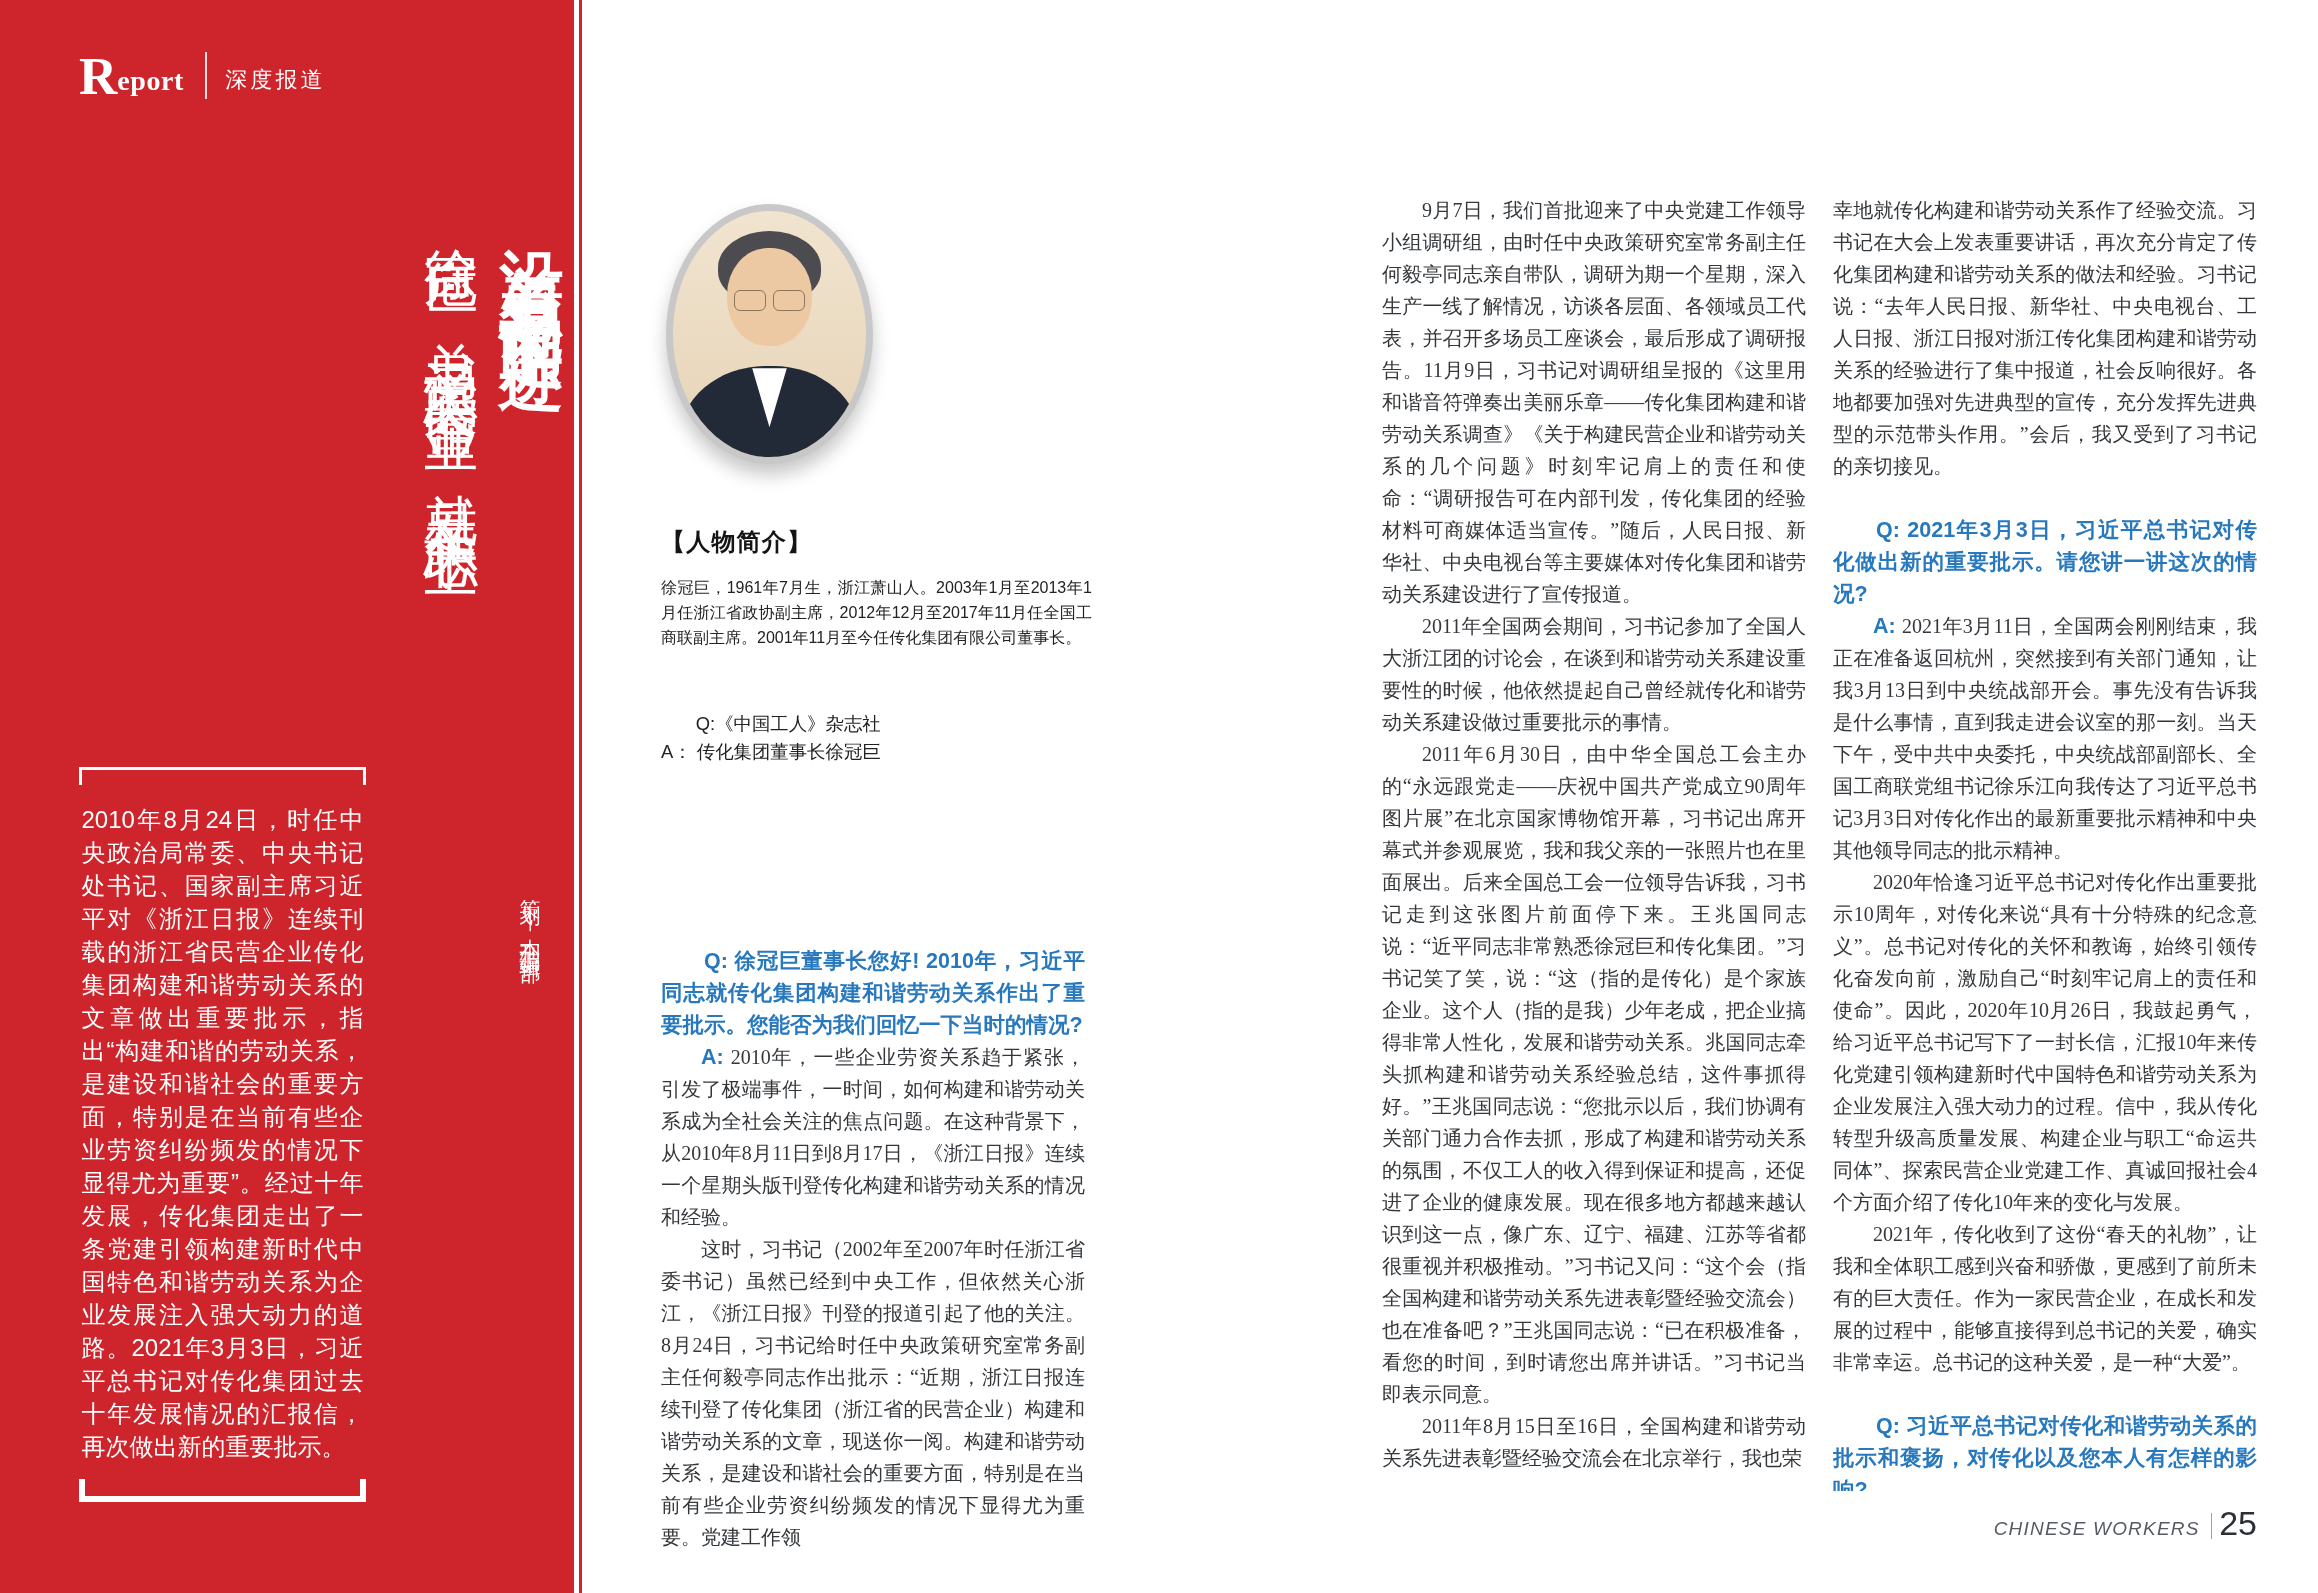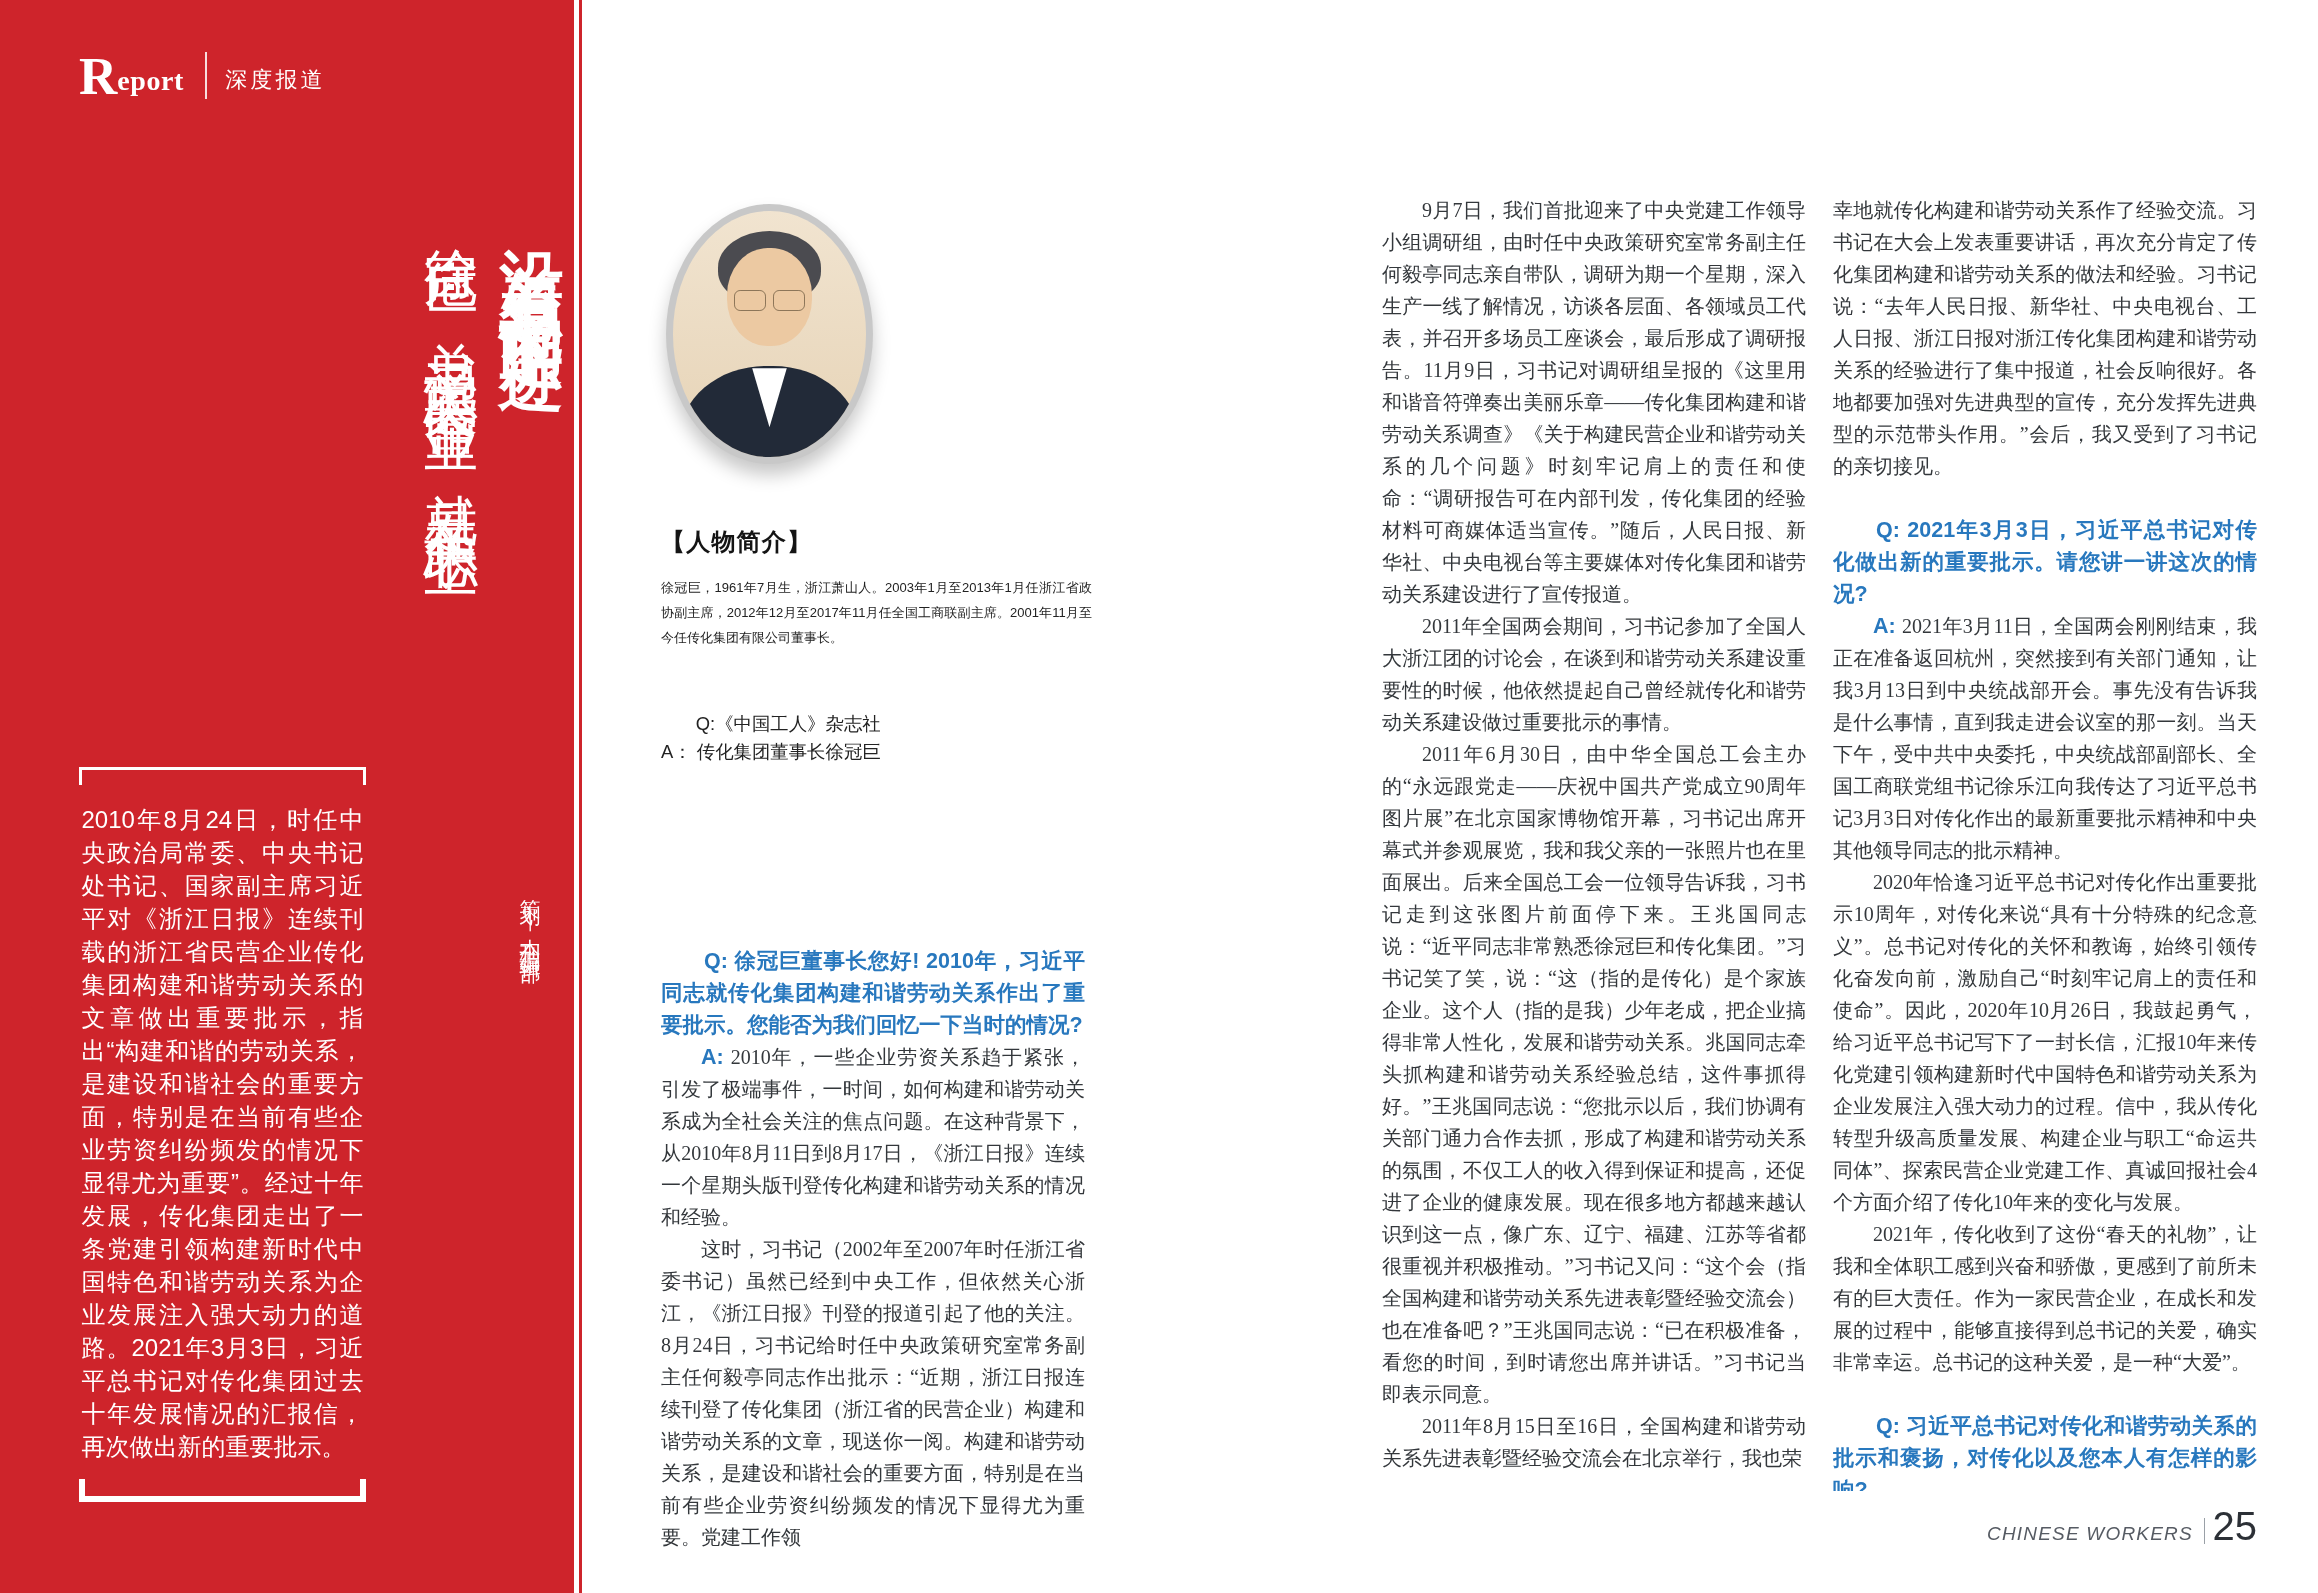--- a/index.html
+++ b/index.html
@@ -42,42 +42,42 @@
   .portrait .glasses{position:absolute;left:31%;top:32%;width:38%;height:8%;}
   .portrait .lens{position:absolute;top:0;width:40%;height:100%;border:1.8px solid #8d7659;border-radius:6.1px;}
   .portrait .lens.l{left:2%;} .portrait .lens.r{right:2%;}
   .portrait .suit{position:absolute;left:3%;top:63%;width:94%;height:40%;background:#222a38;
     border-radius:48% 48% 0 0/75% 75% 0 0;}
   .portrait .shirt{position:absolute;left:41%;top:64%;width:18%;height:24%;background:#ffffff;
     clip-path:polygon(0 0,100% 0,50% 100%);}
 
   
   .profile-h{position:absolute;left:661px;top:526px;margin:0;font-size:24px;font-weight:700;color:#141414;letter-spacing:1.2px;}
-  .profile-bio{position:absolute;left:661px;top:575px;width:431px;margin:0;font-size:13px;line-height:25px;
+  .profile-bio{position:absolute;left:661px;top:575px;width:431px;margin:0;font-size:16px;line-height:25px;
     color:#222;text-align:justify;}
   .qa-src{position:absolute;left:661px;top:710px;margin:0;font-size:18.4px;line-height:28px;color:#222;text-align:right;}
   .qa-src span{display:block;}
 
   
   .col{position:absolute;overflow:hidden;font-family:"Liberation Serif","DejaVu Serif",serif;color:#33373b;}
   .col1{left:661px;top:945px;width:424px;height:644px;}
   .col2{left:1382px;top:194px;width:424px;height:1297px;}
   .col3{left:1833px;top:194px;width:424px;height:1297px;}
   .col p{margin:0;font-size:20px;line-height:32px;text-align:justify;}
   .col p.ind{text-indent:2em;}
   .col p.q{font-family:"Liberation Sans","DejaVu Sans",sans-serif;color:var(--blue);font-weight:700;
     font-size:21.5px;margin-top:32px;}
   .col p.q.first{margin-top:0;}
   .col p .lab{color:var(--blue);font-weight:700;font-family:"Liberation Sans","DejaVu Sans",sans-serif;font-size:21.5px;}
 
   
   .footer{position:absolute;left:1833px;top:1504px;width:424px;text-align:right;color:#565b63;white-space:nowrap;}
   .mag{font-style:italic;font-size:19px;letter-spacing:1.2px;margin-left:8px;}
   .fdiv{display:inline-block;width:1.2px;height:26px;background:#9aa0a7;margin:0 7.4px 0 11px;vertical-align:-3.7px;}
-  .pnum{font-size:40px;color:#2c3036;}
+  .pnum{font-size:34px;color:#2c3036;}
 </style>
 </head>
 <body>
 
 <div class="page">
 
   <aside class="red-band"></aside>
   <div class="red-rule"></div>
 
   <div class="report-header">

